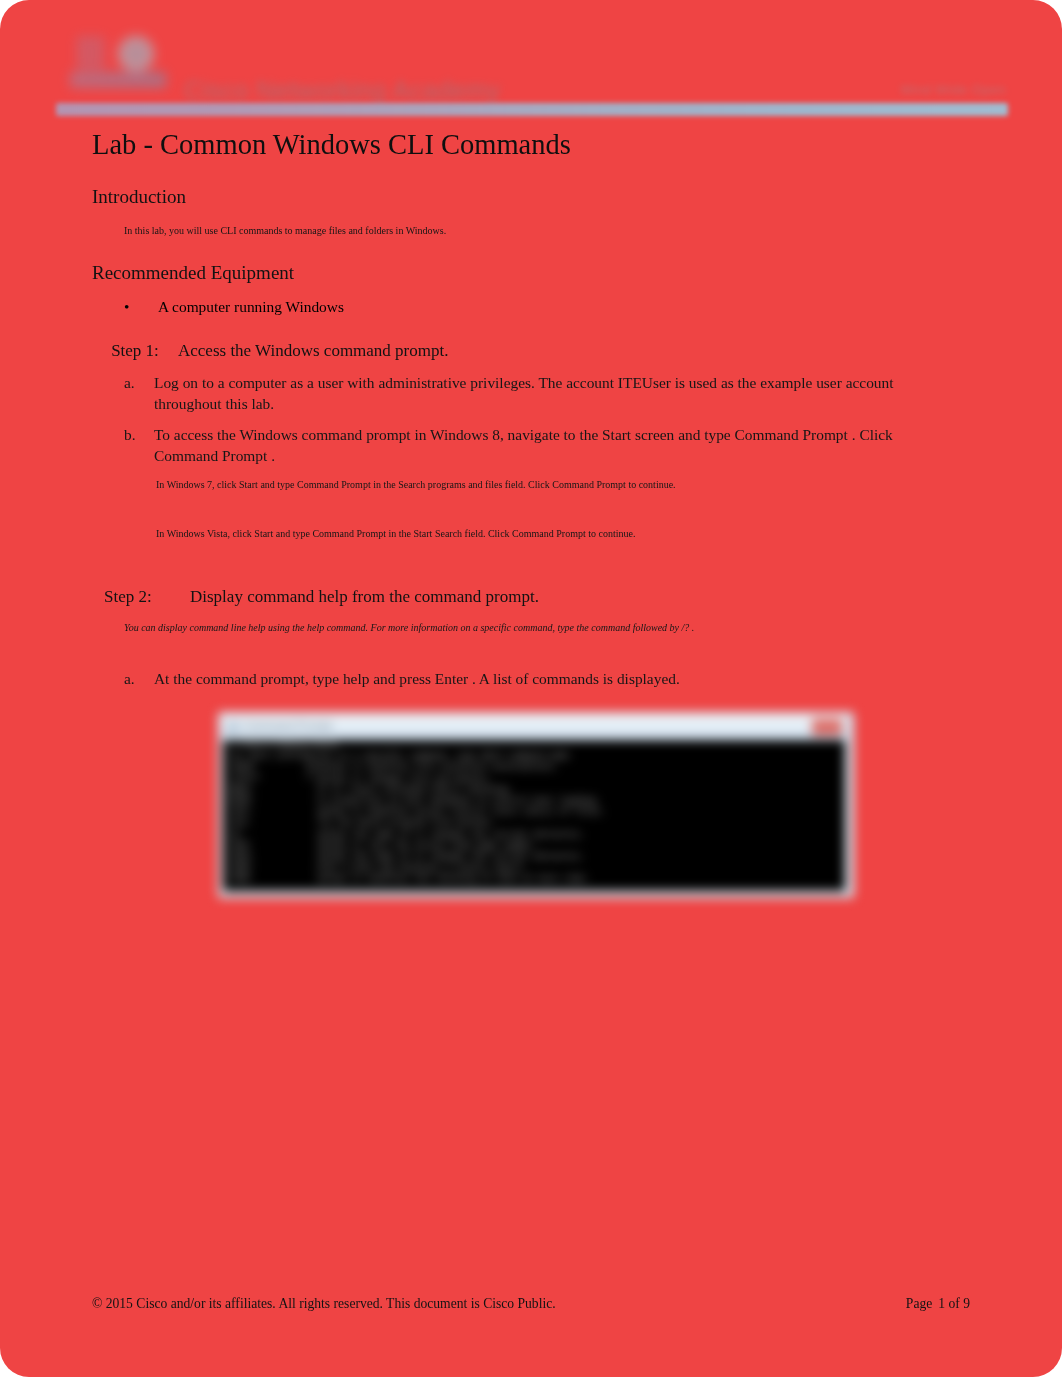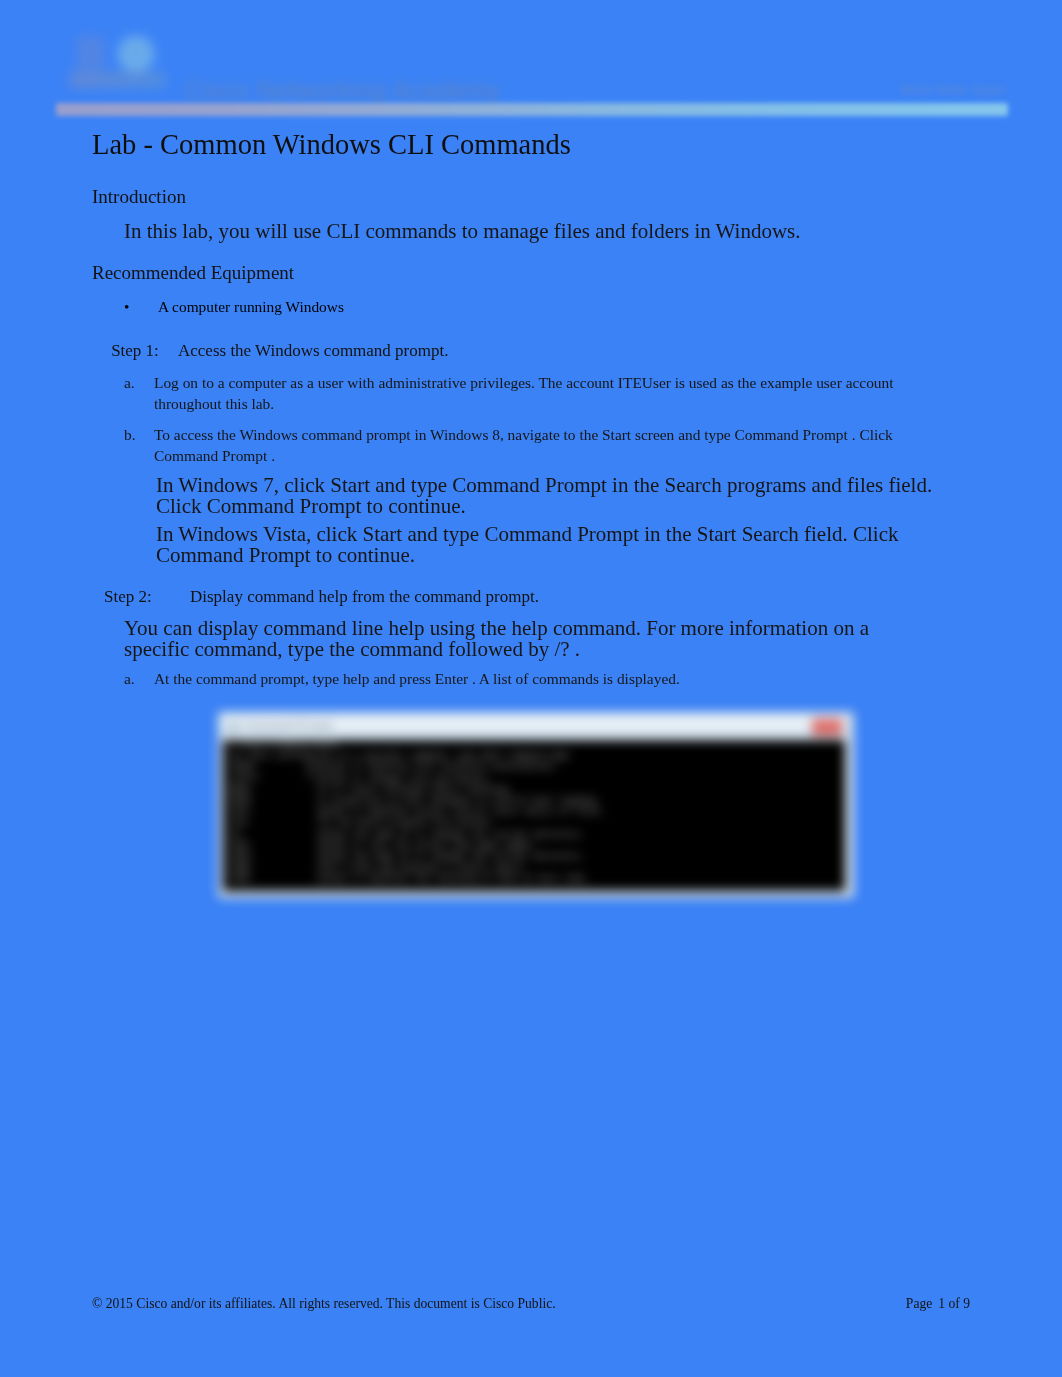--- a/index.html
+++ b/index.html
@@ -13,21 +13,22 @@
     position: relative;
     font-family: "Liberation Serif", "DejaVu Serif", serif;
     color: #000000;
     overflow: hidden;
   }
 
   
   .page {
     position: absolute;
     inset: 0;
-    background: #3b82f6;
+    background: #ef4444;
+    border-radius: 29px;
   }
 
   
   .doc-header {
     position: absolute;
     left: 56px;
     top: 20px;
     width: 968px;
     height: 86px;
   }
@@ -128,21 +129,21 @@
     position: absolute;
     left: 92px;
     font-size: 17px;
     color: #121212;
     white-space: nowrap;
   }
   .h3-step .step-label { display: inline-block; width: 86px; }
 
   .para {
     position: absolute;
-    font-size: 21px;
+    font-size: 10px;
     line-height: 20.5px;
     color: #161616;
     text-align: left;
   }
   .indent-1 { left: 124px; width: 810px; }
   .bullet-row {
     position: absolute;
     left: 124px;
     width: 810px;
     font-size: 15.4px;
@@ -318,21 +319,21 @@
     <span class="list-text">To access the Windows command prompt in Windows 8, navigate to the         Start   screen and type Command Prompt     . Click Command Prompt      .</span>
   </div>
 
   <div class="para" style="left:156px; width:780px; top:475px;">In Windows 7, click   Start   and type   Command Prompt      in the  Search programs and files        field. Click Command Prompt      to continue.</div>
   <div class="para" style="left:156px; width:780px; top:524px;">In Windows Vista, click   Start   and type   Command Prompt      in the  Start Search      field. Click  Command Prompt   to continue.</div>
 
   <div class="h3-step" style="top:587px;margin-left:12px;">
     <span class="step-label">Step 2:</span><span>Display command help from the command prompt.</span>
   </div>
 
-  <div class="para indent-1" style="top:618px;">You can display command line help using the        help   command. For more information on a specific command, type the command followed by      /? .</div>
+  <div class="para indent-1" style="top:618px;font-style:italic;">You can display command line help using the        help   command. For more information on a specific command, type the command followed by      /? .</div>
 
   <div class="list-row" style="top:669px;">
     <span class="marker">a.</span>
     <span class="list-text">At the command prompt, type     help   and press   Enter  . A list of commands is displayed.</span>
   </div>
 
   <div class="shot-wrap">
     <div class="shot-blur">
       <div class="shot-shadow"></div>
       <div class="shot-frame">

